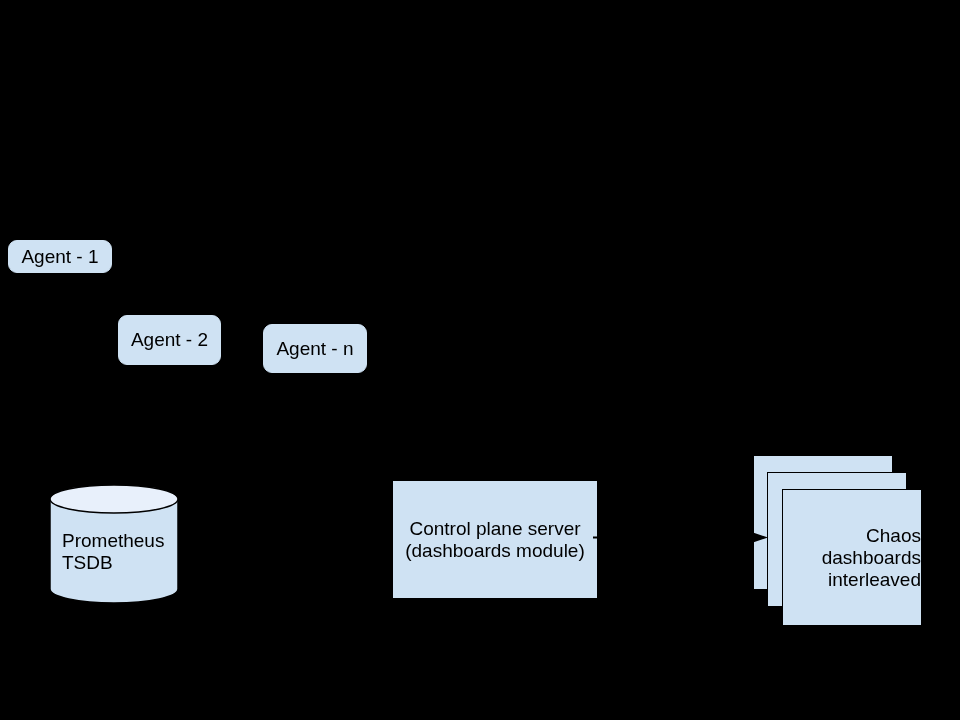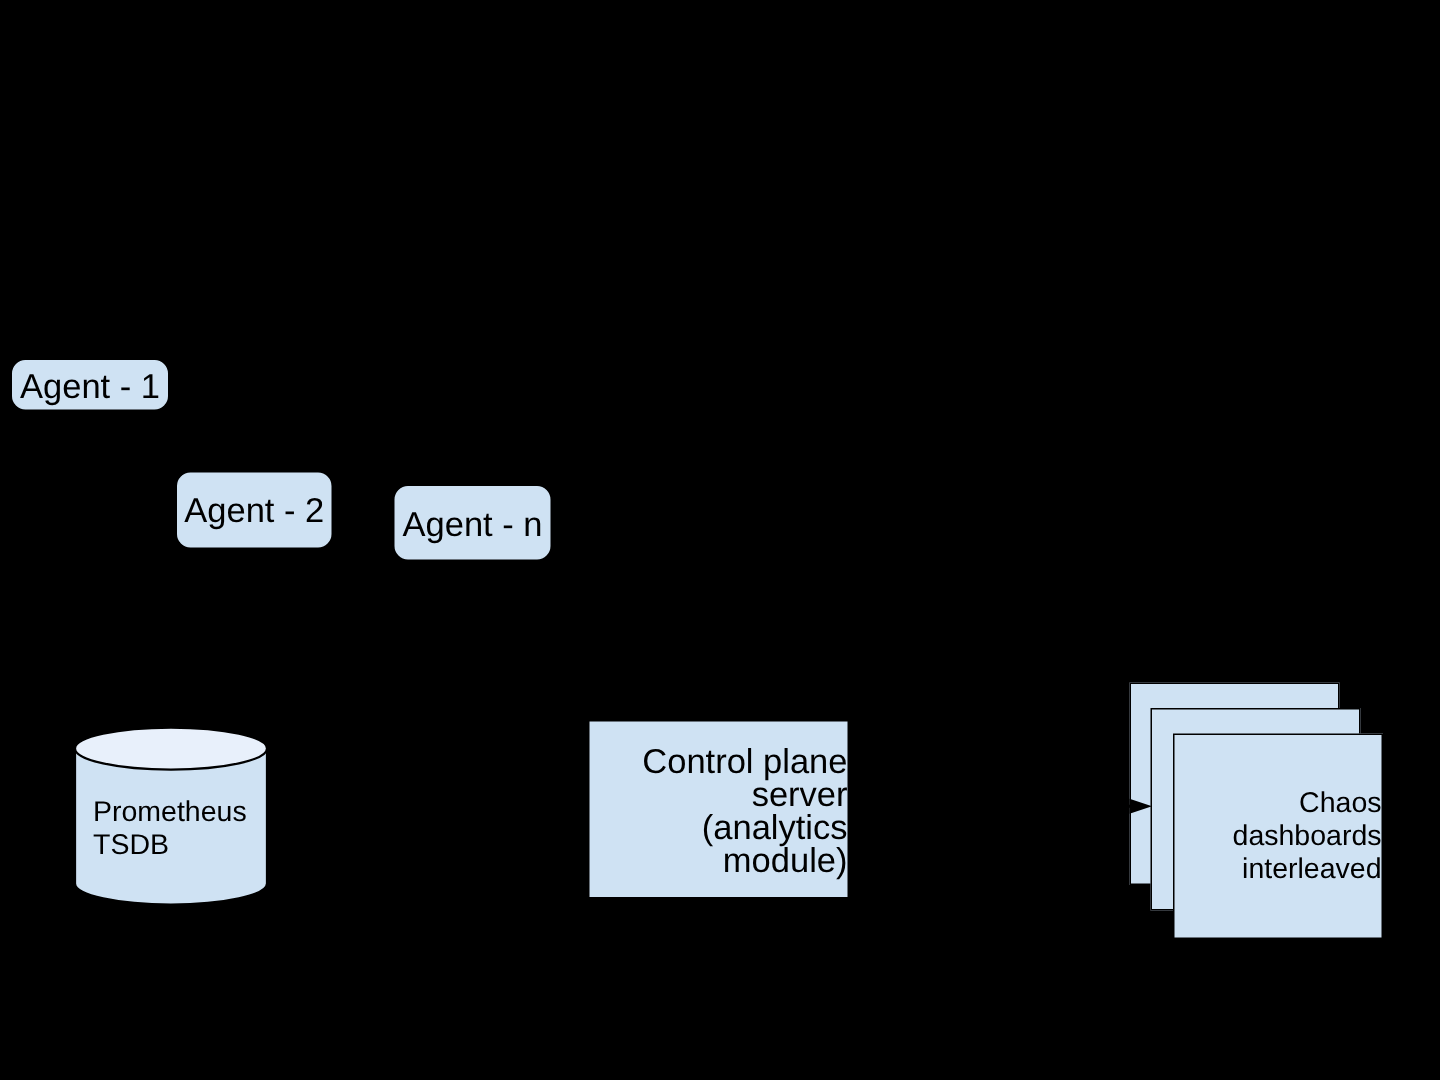--- a/index.html
+++ b/index.html
@@ -11,28 +11,28 @@
   }
   html,body{margin:0;padding:0;background:var(--background);}
   .canvas{
     position:relative;width:960px;height:720px;background:var(--background);
     font-family:"Liberation Sans", sans-serif;color:var(--text-color);
     overflow:hidden;
   }
   .node{
     position:absolute;background:var(--node-fill);box-sizing:border-box;
     display:flex;align-items:center;justify-content:center;
-    font-size:23px;line-height:22px;color:var(--text-color);
+    font-size:19px;line-height:22px;color:var(--text-color);
   }
   .agent{border-radius:9px;border:1px solid var(--node-fill);}
   .agent-1{left:8px;top:240px;width:104px;height:33px;}
   .agent-2{left:118px;top:278px;width:103px;height:50px;margin-top:37px;}
   .agent-n{left:263px;top:324px;width:104px;height:49px;}
   .control-plane{
-    left:393px;top:481px;width:172px;height:117px;
+    left:393px;top:481px;width:204px;height:117px;
     flex-direction:column;text-align:right;
   }
   .stack-box{
     position:absolute;background:var(--node-fill);box-sizing:border-box;
     border:1.5px solid var(--outline);
     align-items:flex-end;
   }
   .stack-back{left:753px;top:455px;width:140px;height:135px;}
   .stack-middle{left:767px;top:472px;width:140px;height:135px;}
   .stack-front{
@@ -63,21 +63,21 @@
   </div>
   <div class="node agent agent-2">
     <span>Agent - 2</span>
   </div>
   <div class="node agent agent-n">
     <span>Agent - n</span>
   </div>
 
   <div class="node control-plane">
     <span class="line">Control plane server</span>
-    <span class="line">(analytics module)</span>
+    <span class="line">(dashboards module)</span>
   </div>
 
   <div class="stack-box stack-back"></div>
   <div class="stack-box stack-middle"></div>
   <div class="stack-box stack-front">
     <span class="line">Chaos</span>
     <span class="line">dashboards</span>
     <span class="line">interleaved</span>
   </div>
 

